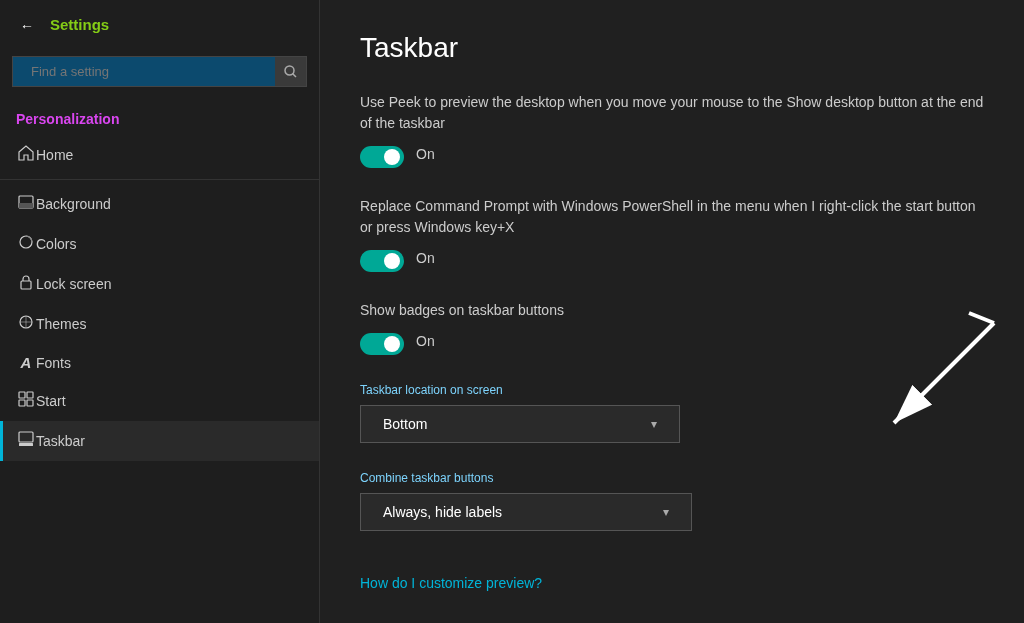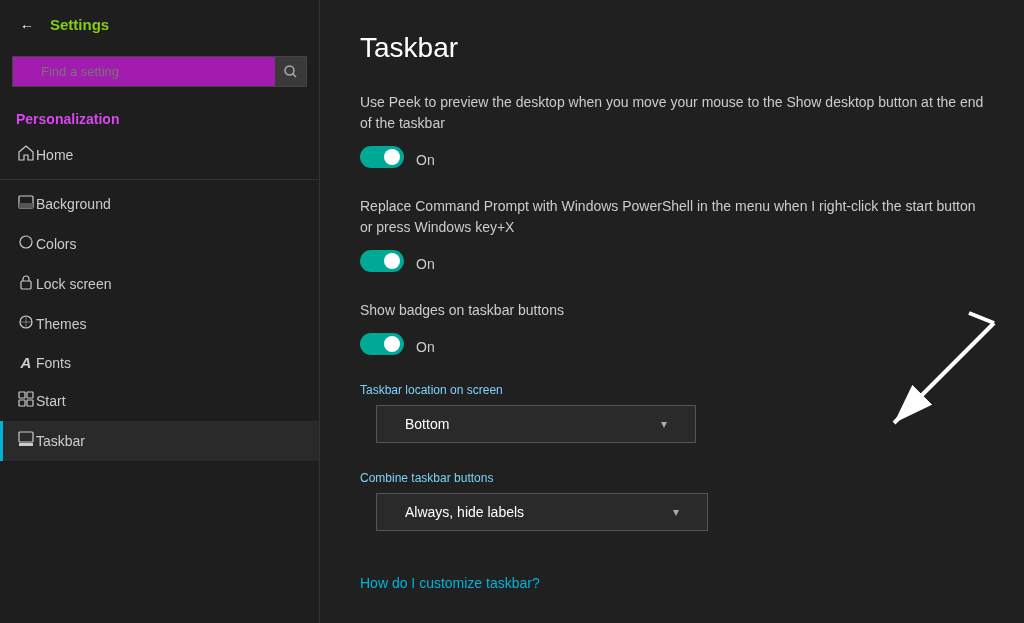--- a/index.html
+++ b/index.html
@@ -51,24 +51,24 @@
 
     .search-box {
       margin: 8px 12px;
       position: relative;
       display: flex;
       align-items: center;
     }
 
     .search-input {
       width: 100%;
-      background: #a21caf;
+      background: #0c4a6e;
       border: 1px solid #444;
       color: #cccccc;
-      padding: 7px 36px 7px 28px;
+      padding: 7px 36px 7px 18px;
       font-size: 13px;
       outline: none;
     }
 
     .search-icon-btn {
       position: absolute;
       right: 0;
       top: 0;
       bottom: 0;
       width: 32px;
@@ -137,21 +137,21 @@
     .setting-description {
       font-size: 14px;
       color: #cccccc;
       margin-bottom: 12px;
       line-height: 1.5;
       max-width: 680px;
     }
 
     .toggle-row {
       display: flex;
-      align-items: flex-end;
+      align-items: flex-start;
       gap: 12px;
       margin-bottom: 4px;
     }
 
     .toggle {
       width: 44px;
       height: 22px;
       background: #00a896;
       border-radius: 11px;
       position: relative;
@@ -179,28 +179,27 @@
       color: #7dd3fc;
       margin-bottom: 8px;
       margin-top: 20px;
     }
 
     .dropdown {
       width: 320px;
       background: #2a2a2a;
       border: 1px solid #555;
       color: #ffffff;
-      padding: 10px 28px;
+      padding: 10px 22px;
       font-size: 14px;
       display: flex;
       align-items: center;
       justify-content: space-between;
       cursor: pointer;
       position: relative;
-      margin-left: 16px;
     }
 
     .dropdown-wide {
       width: 332px;
     }
 
     .dropdown-arrow {
       font-size: 12px;
       color: #aaa;
     }
@@ -387,18 +386,18 @@
   
   <div class="setting-group">
     <p class="setting-section-label">Combine taskbar buttons</p>
     <div class="dropdown dropdown-wide">
       <span>Always, hide labels</span>
       <span class="dropdown-arrow">▾</span>
     </div>
   </div>
 
   
-  <a class="link-text">How do I customize taskbar?</a>
+  <a class="link-text">How do I customize preview?</a>
 
   
   
   
 </div>
 
 </body></html>

